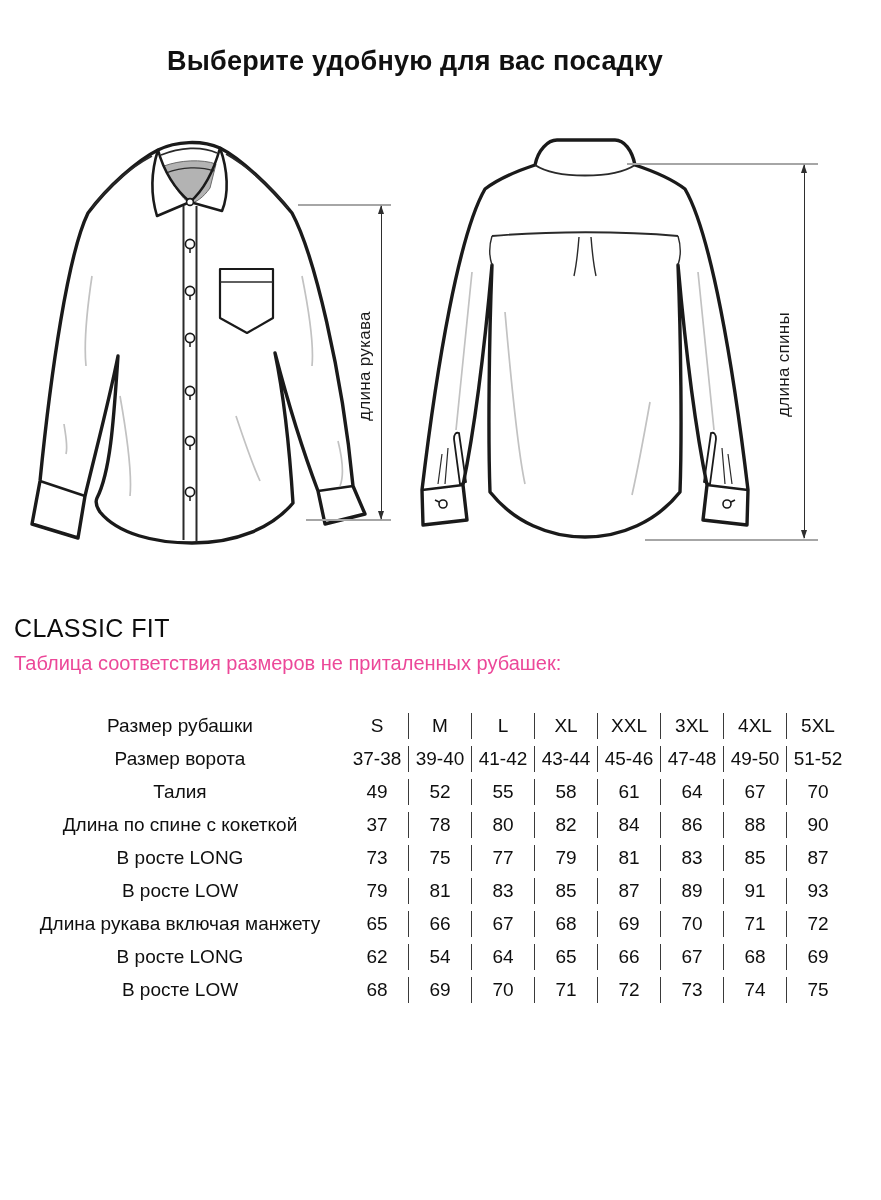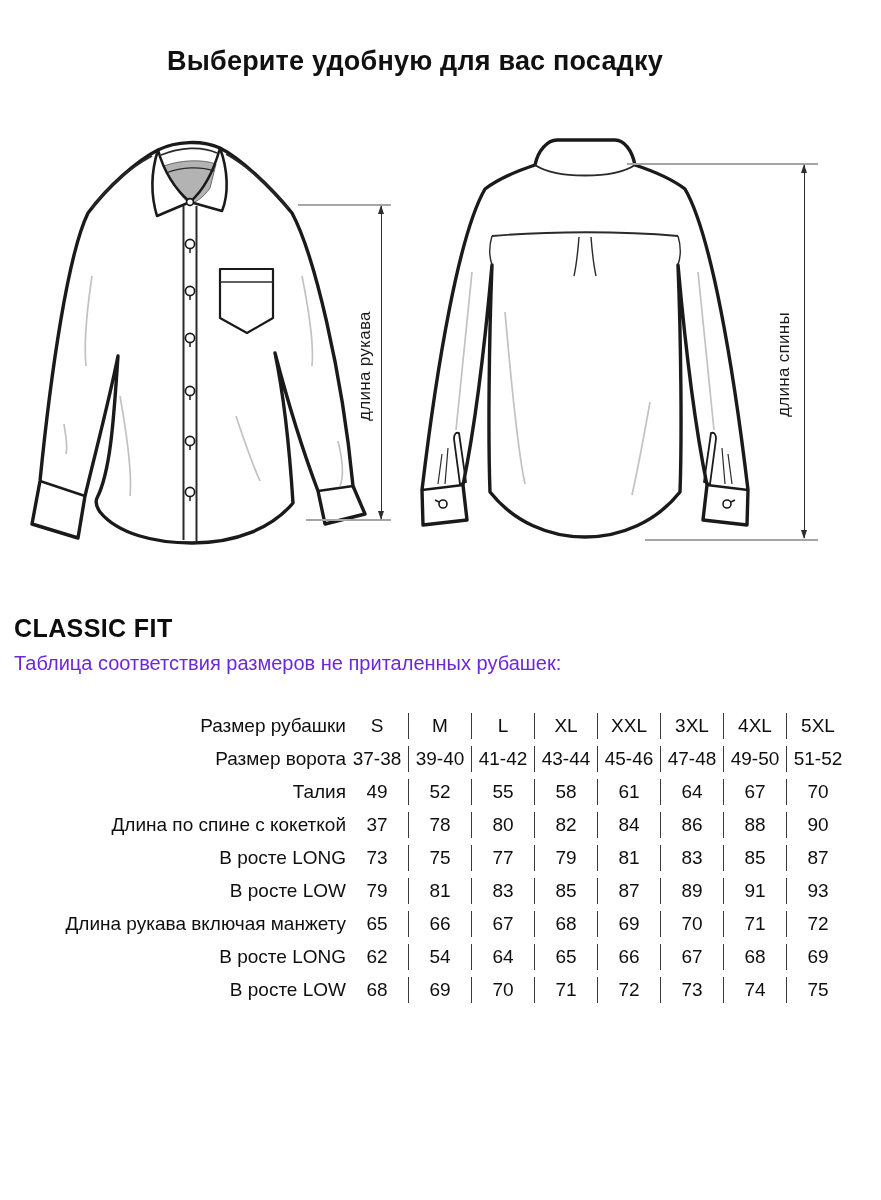--- a/index.html
+++ b/index.html
@@ -22,34 +22,34 @@
   .dim-line:before{top:-1px;border-bottom:9px solid #2e2e2e;}
   .dim-line:after{bottom:-1px;border-top:9px solid #2e2e2e;}
   .dim-tick{position:absolute;height:0;border-top:2px solid #a6a6a6;}
   .dim-label{
     position:absolute;writing-mode:vertical-rl;transform:rotate(180deg);
     font-size:17px;color:#1a1a1a;letter-spacing:0.3px;white-space:nowrap;
     text-align:center;
   }
   
   .fit-heading{
-    left:14px;top:614px;font-size:25px;font-weight:700;letter-spacing:0.4px;
+    left:14px;top:614px;font-size:25px;font-weight:400;letter-spacing:0.4px;
     color:#0d0d0d;
   }
   .fit-subtitle{
-    left:14px;top:652px;font-size:20px;font-weight:400;color:#6d28d9;
+    left:14px;top:652px;font-size:20px;font-weight:400;color:#ec4899;
   }
   
   .size-table-wrap{left:14px;top:706px;width:830px;}
   table.size-table{
     border-collapse:separate;border-spacing:0 7px;table-layout:fixed;
     width:828px;font-size:19px;color:#0f0f0f;
   }
   table.size-table td{padding:1px 0;height:24px;vertical-align:middle;}
-  td.row-label{width:332px;text-align:right;padding-left:2px;margin-top:16px;}
+  td.row-label{width:332px;text-align:center;padding-left:2px;margin-top:16px;}
   td.val{width:62px;text-align:center;}
   td.sep{border-left:1.7px solid #3a3a3a;}
   svg .ln{fill:none;stroke:#1a1a1a;}
   svg .thin{fill:none;stroke:#2a2a2a;}
   svg .crease{fill:none;stroke:#c2c2c2;}
 </style>
 </head>
 <body>
 
 <div class="abs page-title">Выберите удобную для вас посадку</div>

